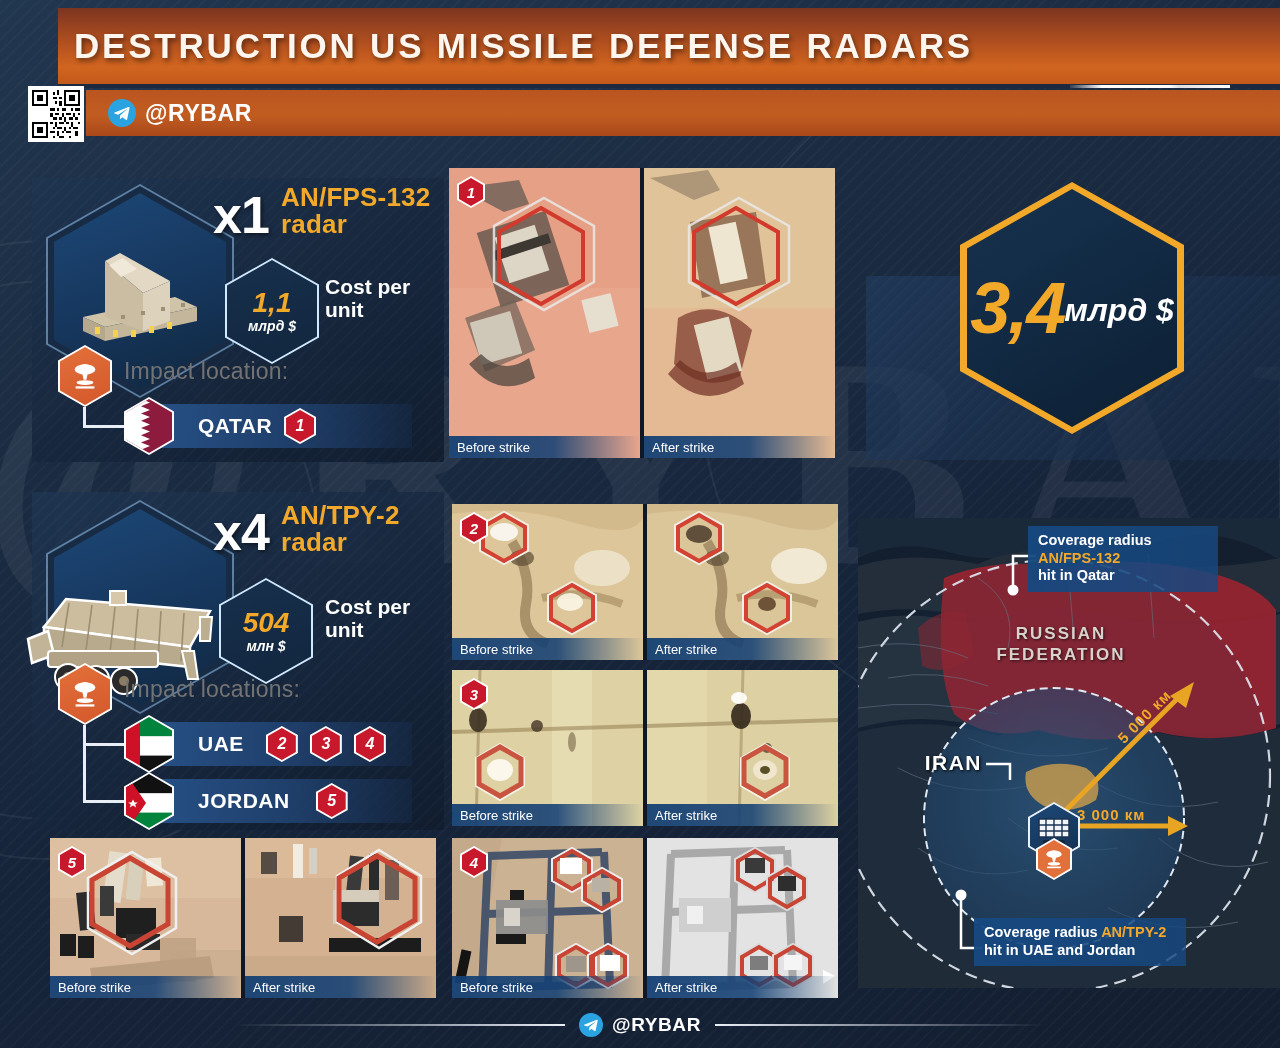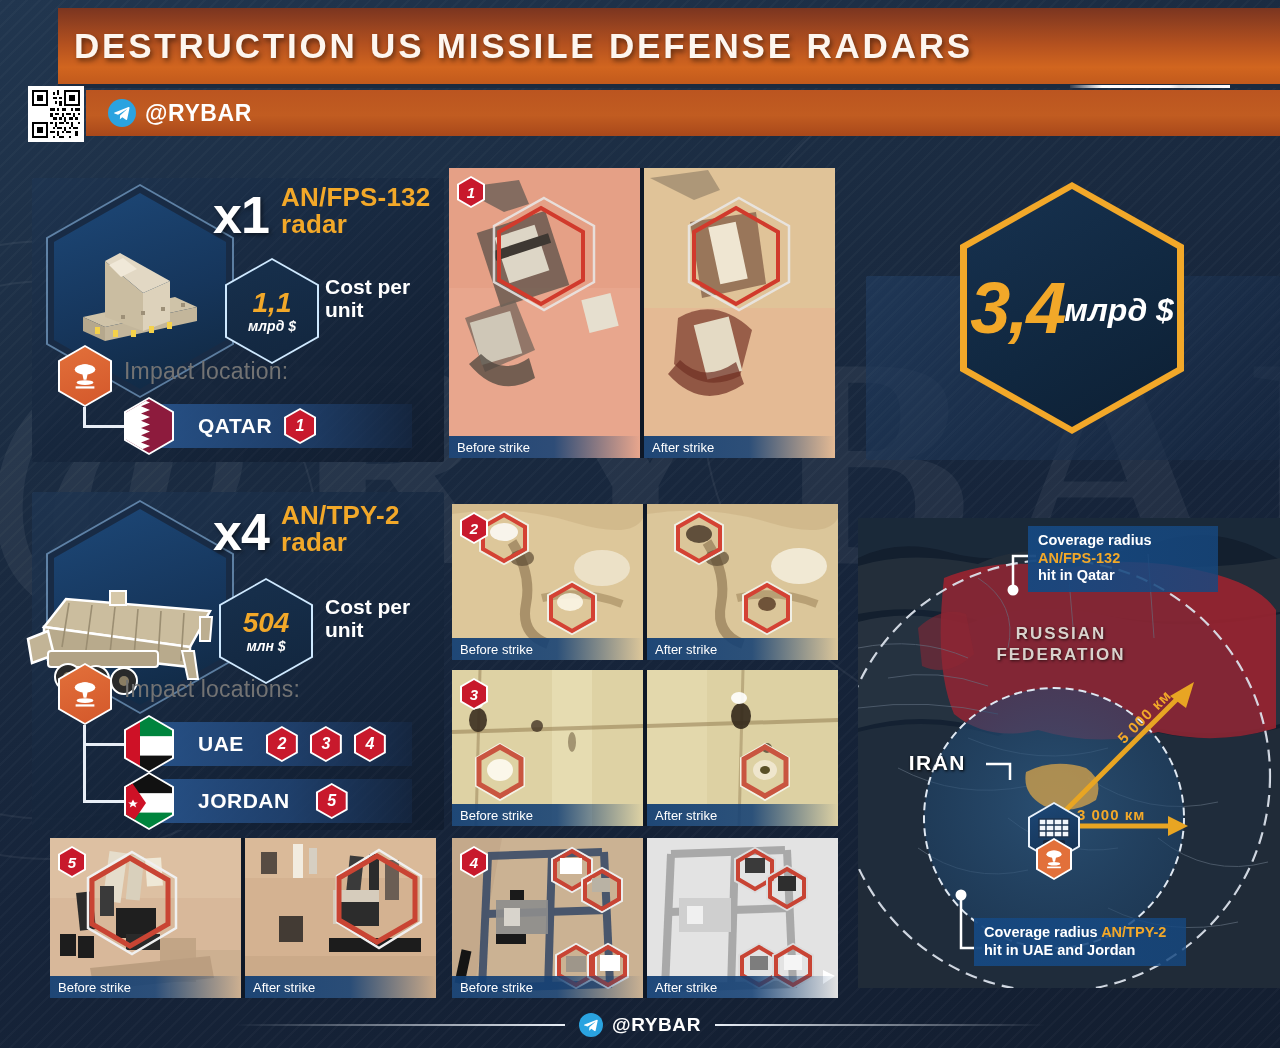--- a/index.html
+++ b/index.html
@@ -812,21 +812,21 @@
 
     <circle cx="155" cy="72" r="5.5" fill="#fff"></circle>
     <circle cx="103" cy="377" r="5.5" fill="#fff"></circle>
 
     <path d="M155 72 L155 38 L178 38" stroke="#fff" stroke-width="2.5" fill="none"></path>
     <path d="M103 377 L103 430 L124 430" stroke="#fff" stroke-width="2.5" fill="none"></path>
 
     <path d="M152 262 L152 246 L128 246" stroke="#fff" stroke-width="2.5" fill="none"></path>
   </svg>
 
-  <div class="iran-label" style="left:108px; top:233px; transform:translateX(-100%);">IRAN</div>
+  <div class="iran-label" style="left:124px; top:233px; transform:translateX(-100%);">IRAN</div>
 
   <div style="position:absolute; left:138px; top:105px; width:130px; text-align:center;
               font-size:17px; font-weight:bold; letter-spacing:2px; color:#d9d2cc; line-height:1.25;
               text-shadow:1px 1px 3px rgba(0,0,0,.7);">RUSSIAN FEDERATION</div>
 
   <div class="km-label" style="left:252px; top:190px; transform:rotate(-45deg);">5 000 км</div>
   <div class="km-label" style="left:219px; top:288px;">3 000 км</div>
 
   <div class="radar-hex-icon" style="left:170px; top:284px;">
     <i>

